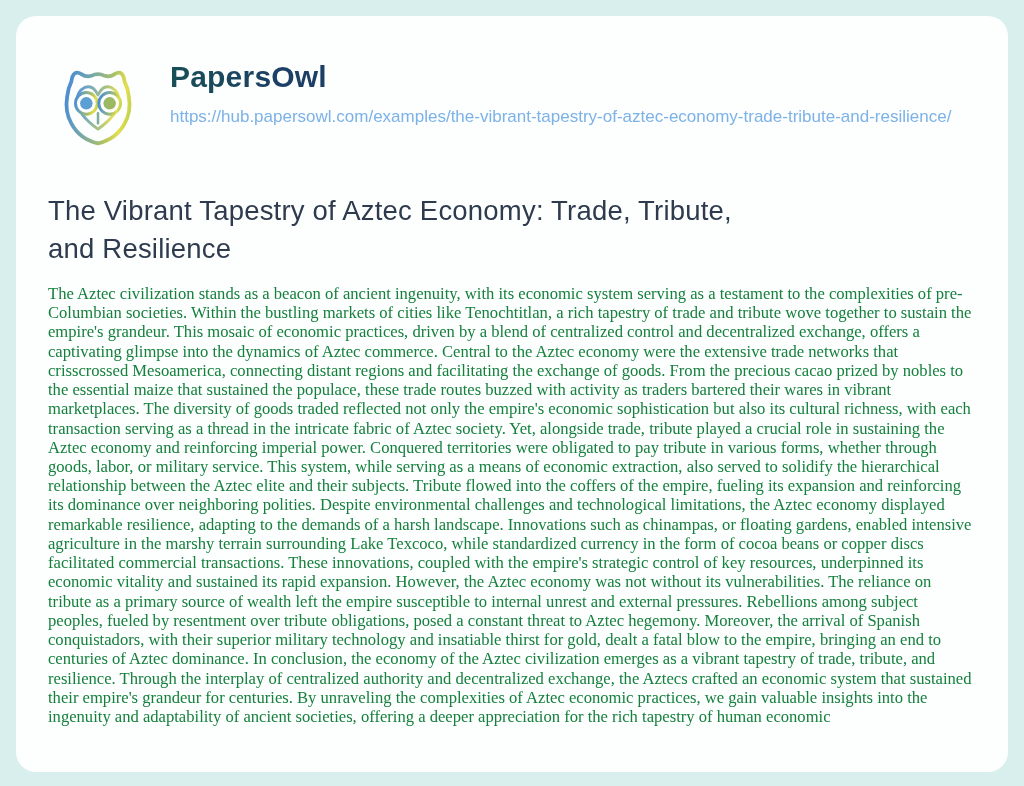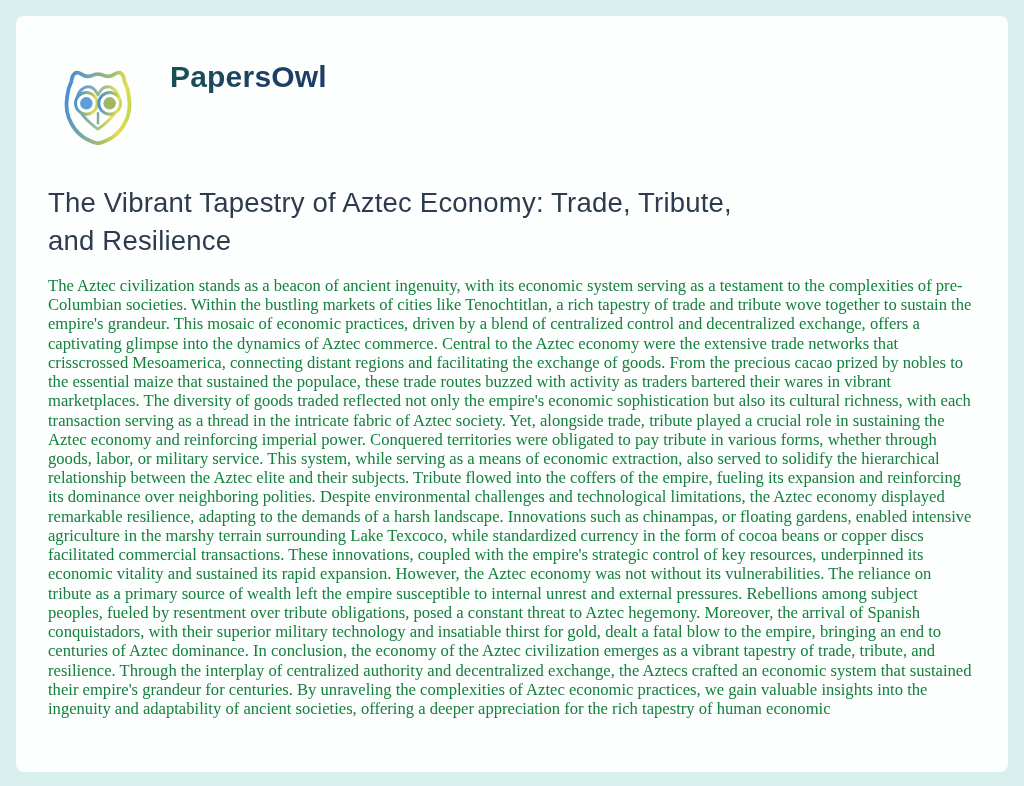--- a/index.html
+++ b/index.html
@@ -7,21 +7,21 @@
   body {
     background: #d9efee;
     font-family: "Liberation Sans", sans-serif;
     position: relative;
     overflow: hidden;
   }
   .card {
     position: absolute;
     left: 16px; top: 16px; right: 16px; bottom: 14px;
     background: #fdfefe;
-    border-radius: 8px;
+    border-radius: 20px;
     padding: 42px 32px 0 32px;
   }
   .header {
     display: flex;
     align-items: flex-start;
     gap: 22px;
   }
   .logo-wrap {
     width: 100px; height: 100px;
     flex: 0 0 auto;
@@ -44,21 +44,21 @@
     font-size: 17px;
     line-height: 1.55;
     color: #7cb2e8;
     max-width: 800px;
     word-break: break-all;
     text-decoration: none;
     display: block;
     cursor: pointer;
   }
   .doc-title {
-    margin-top: 24px;
+    margin-top: 32px;
     font-size: 27.5px;
     font-weight: 400;
     color: #2e3b4e;
     line-height: 1.38;
     max-width: 730px;
     letter-spacing: 0.2px;
   }
   .doc-body {
     margin-top: 16px;
     font-family: "Liberation Serif", serif;
@@ -92,20 +92,21 @@
         <circle cx="46" cy="52" r="13" fill="#ffffff" stroke="url(#owlgrad)" stroke-width="3.5"></circle>
         <circle cx="74" cy="52" r="13" fill="#ffffff" stroke="url(#owlgrad)" stroke-width="3.5"></circle>
         <circle cx="46" cy="52" r="7.5" fill="#5b9fd4"></circle>
         <circle cx="74" cy="52" r="7.5" fill="#9cb863"></circle>
         <path d="M60,64 L60,76" stroke="#7fae9f" stroke-width="3" stroke-linecap="round"></path>
       </svg>
     </div>
 
     <div class="header-text">
       <span class="brand">PapersOwl</span>
+      <a class="url">https://hub.papersowl.com/examples/the-vibrant-tapestry-of-aztec-economy-trade-tribute-and-resilience/</a>
     </div>
 
   </div>
 
   <h1 class="doc-title">The Vibrant Tapestry of Aztec Economy: Trade, Tribute, and Resilience</h1>
 
   <p class="doc-body">The Aztec civilization stands as a beacon of ancient ingenuity, with its economic system serving as a testament to the complexities of pre-Columbian societies. Within the bustling markets of cities like Tenochtitlan, a rich tapestry of trade and tribute wove together to sustain the empire's grandeur. This mosaic of economic practices, driven by a blend of centralized control and decentralized exchange, offers a captivating glimpse into the dynamics of Aztec commerce. Central to the Aztec economy were the extensive trade networks that crisscrossed Mesoamerica, connecting distant regions and facilitating the exchange of goods. From the precious cacao prized by nobles to the essential maize that sustained the populace, these trade routes buzzed with activity as traders bartered their wares in vibrant marketplaces. The diversity of goods traded reflected not only the empire's economic sophistication but also its cultural richness, with each transaction serving as a thread in the intricate fabric of Aztec society. Yet, alongside trade, tribute played a crucial role in sustaining the Aztec economy and reinforcing imperial power. Conquered territories were obligated to pay tribute in various forms, whether through goods, labor, or military service. This system, while serving as a means of economic extraction, also served to solidify the hierarchical relationship between the Aztec elite and their subjects. Tribute flowed into the coffers of the empire, fueling its expansion and reinforcing its dominance over neighboring polities. Despite environmental challenges and technological limitations, the Aztec economy displayed remarkable resilience, adapting to the demands of a harsh landscape. Innovations such as chinampas, or floating gardens, enabled intensive agriculture in the marshy terrain surrounding Lake Texcoco, while standardized currency in the form of cocoa beans or copper discs facilitated commercial transactions. These innovations, coupled with the empire's strategic control of key resources, underpinned its economic vitality and sustained its rapid expansion. However, the Aztec economy was not without its vulnerabilities. The reliance on tribute as a primary source of wealth left the empire susceptible to internal unrest and external pressures. Rebellions among subject peoples, fueled by resentment over tribute obligations, posed a constant threat to Aztec hegemony. Moreover, the arrival of Spanish conquistadors, with their superior military technology and insatiable thirst for gold, dealt a fatal blow to the empire, bringing an end to centuries of Aztec dominance. In conclusion, the economy of the Aztec civilization emerges as a vibrant tapestry of trade, tribute, and resilience. Through the interplay of centralized authority and decentralized exchange, the Aztecs crafted an economic system that sustained their empire's grandeur for centuries. By unraveling the complexities of Aztec economic practices, we gain valuable insights into the ingenuity and adaptability of ancient societies, offering a deeper appreciation for the rich tapestry of human economic</p>
 
 </div>
 

